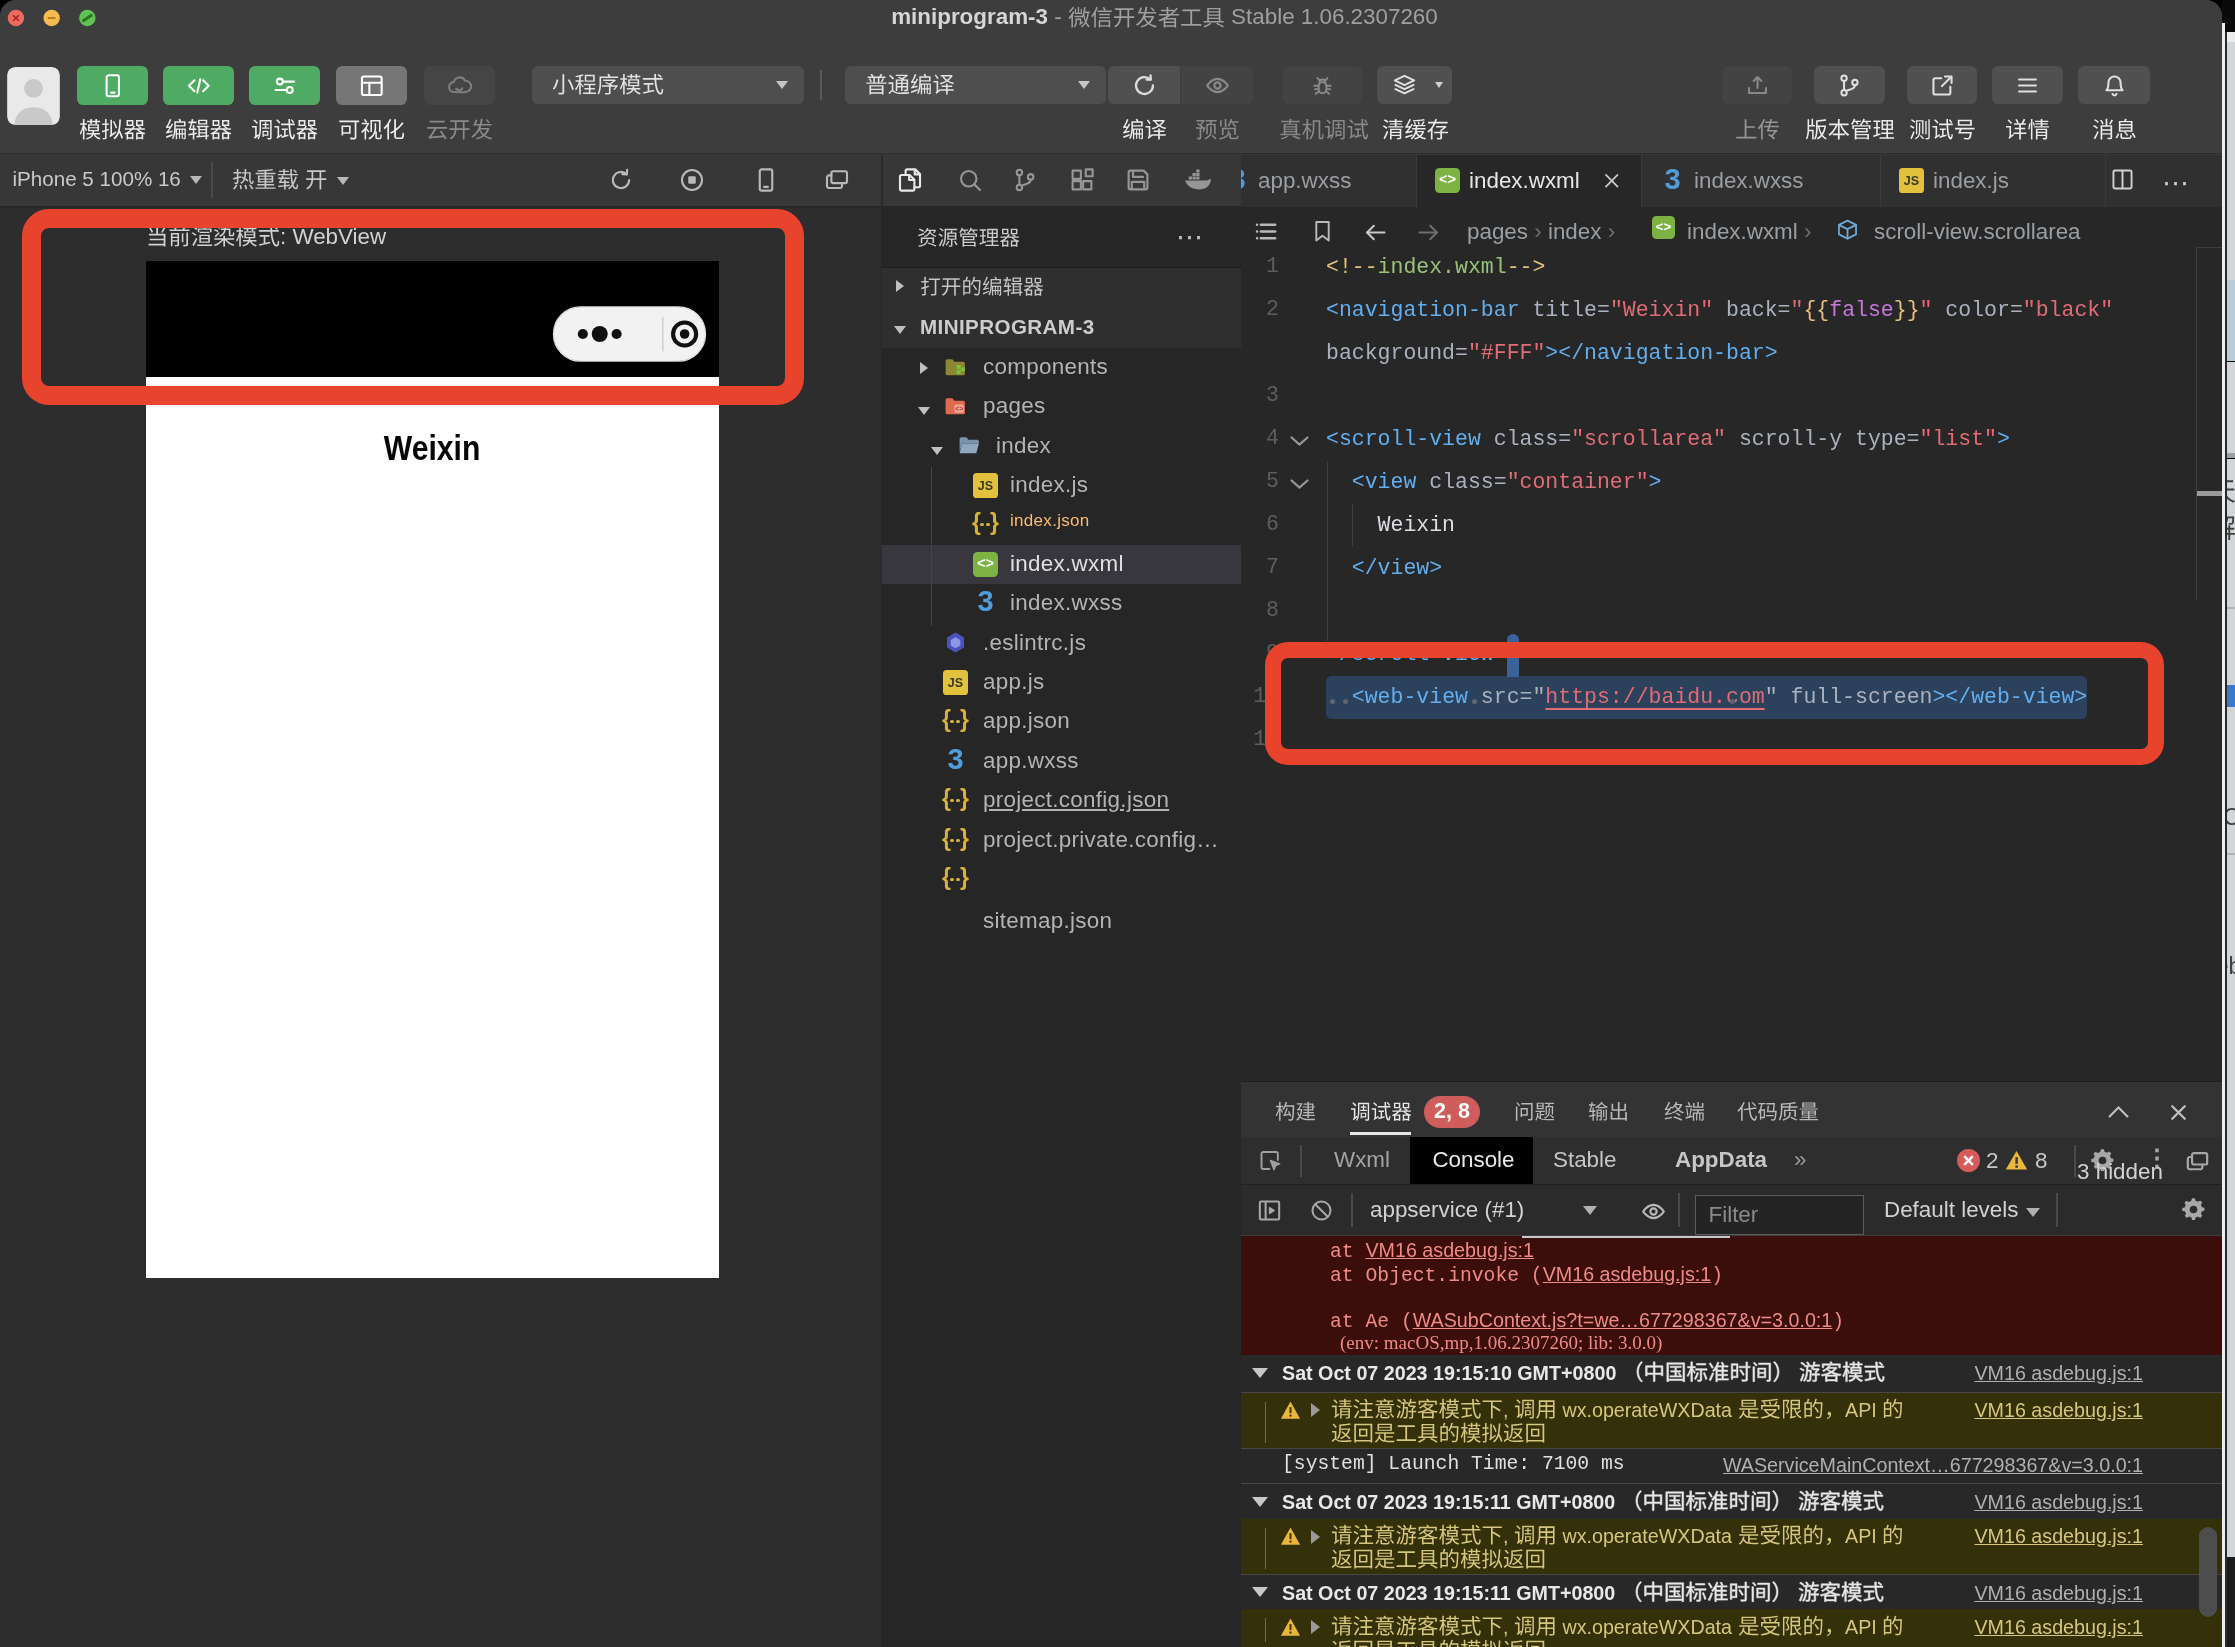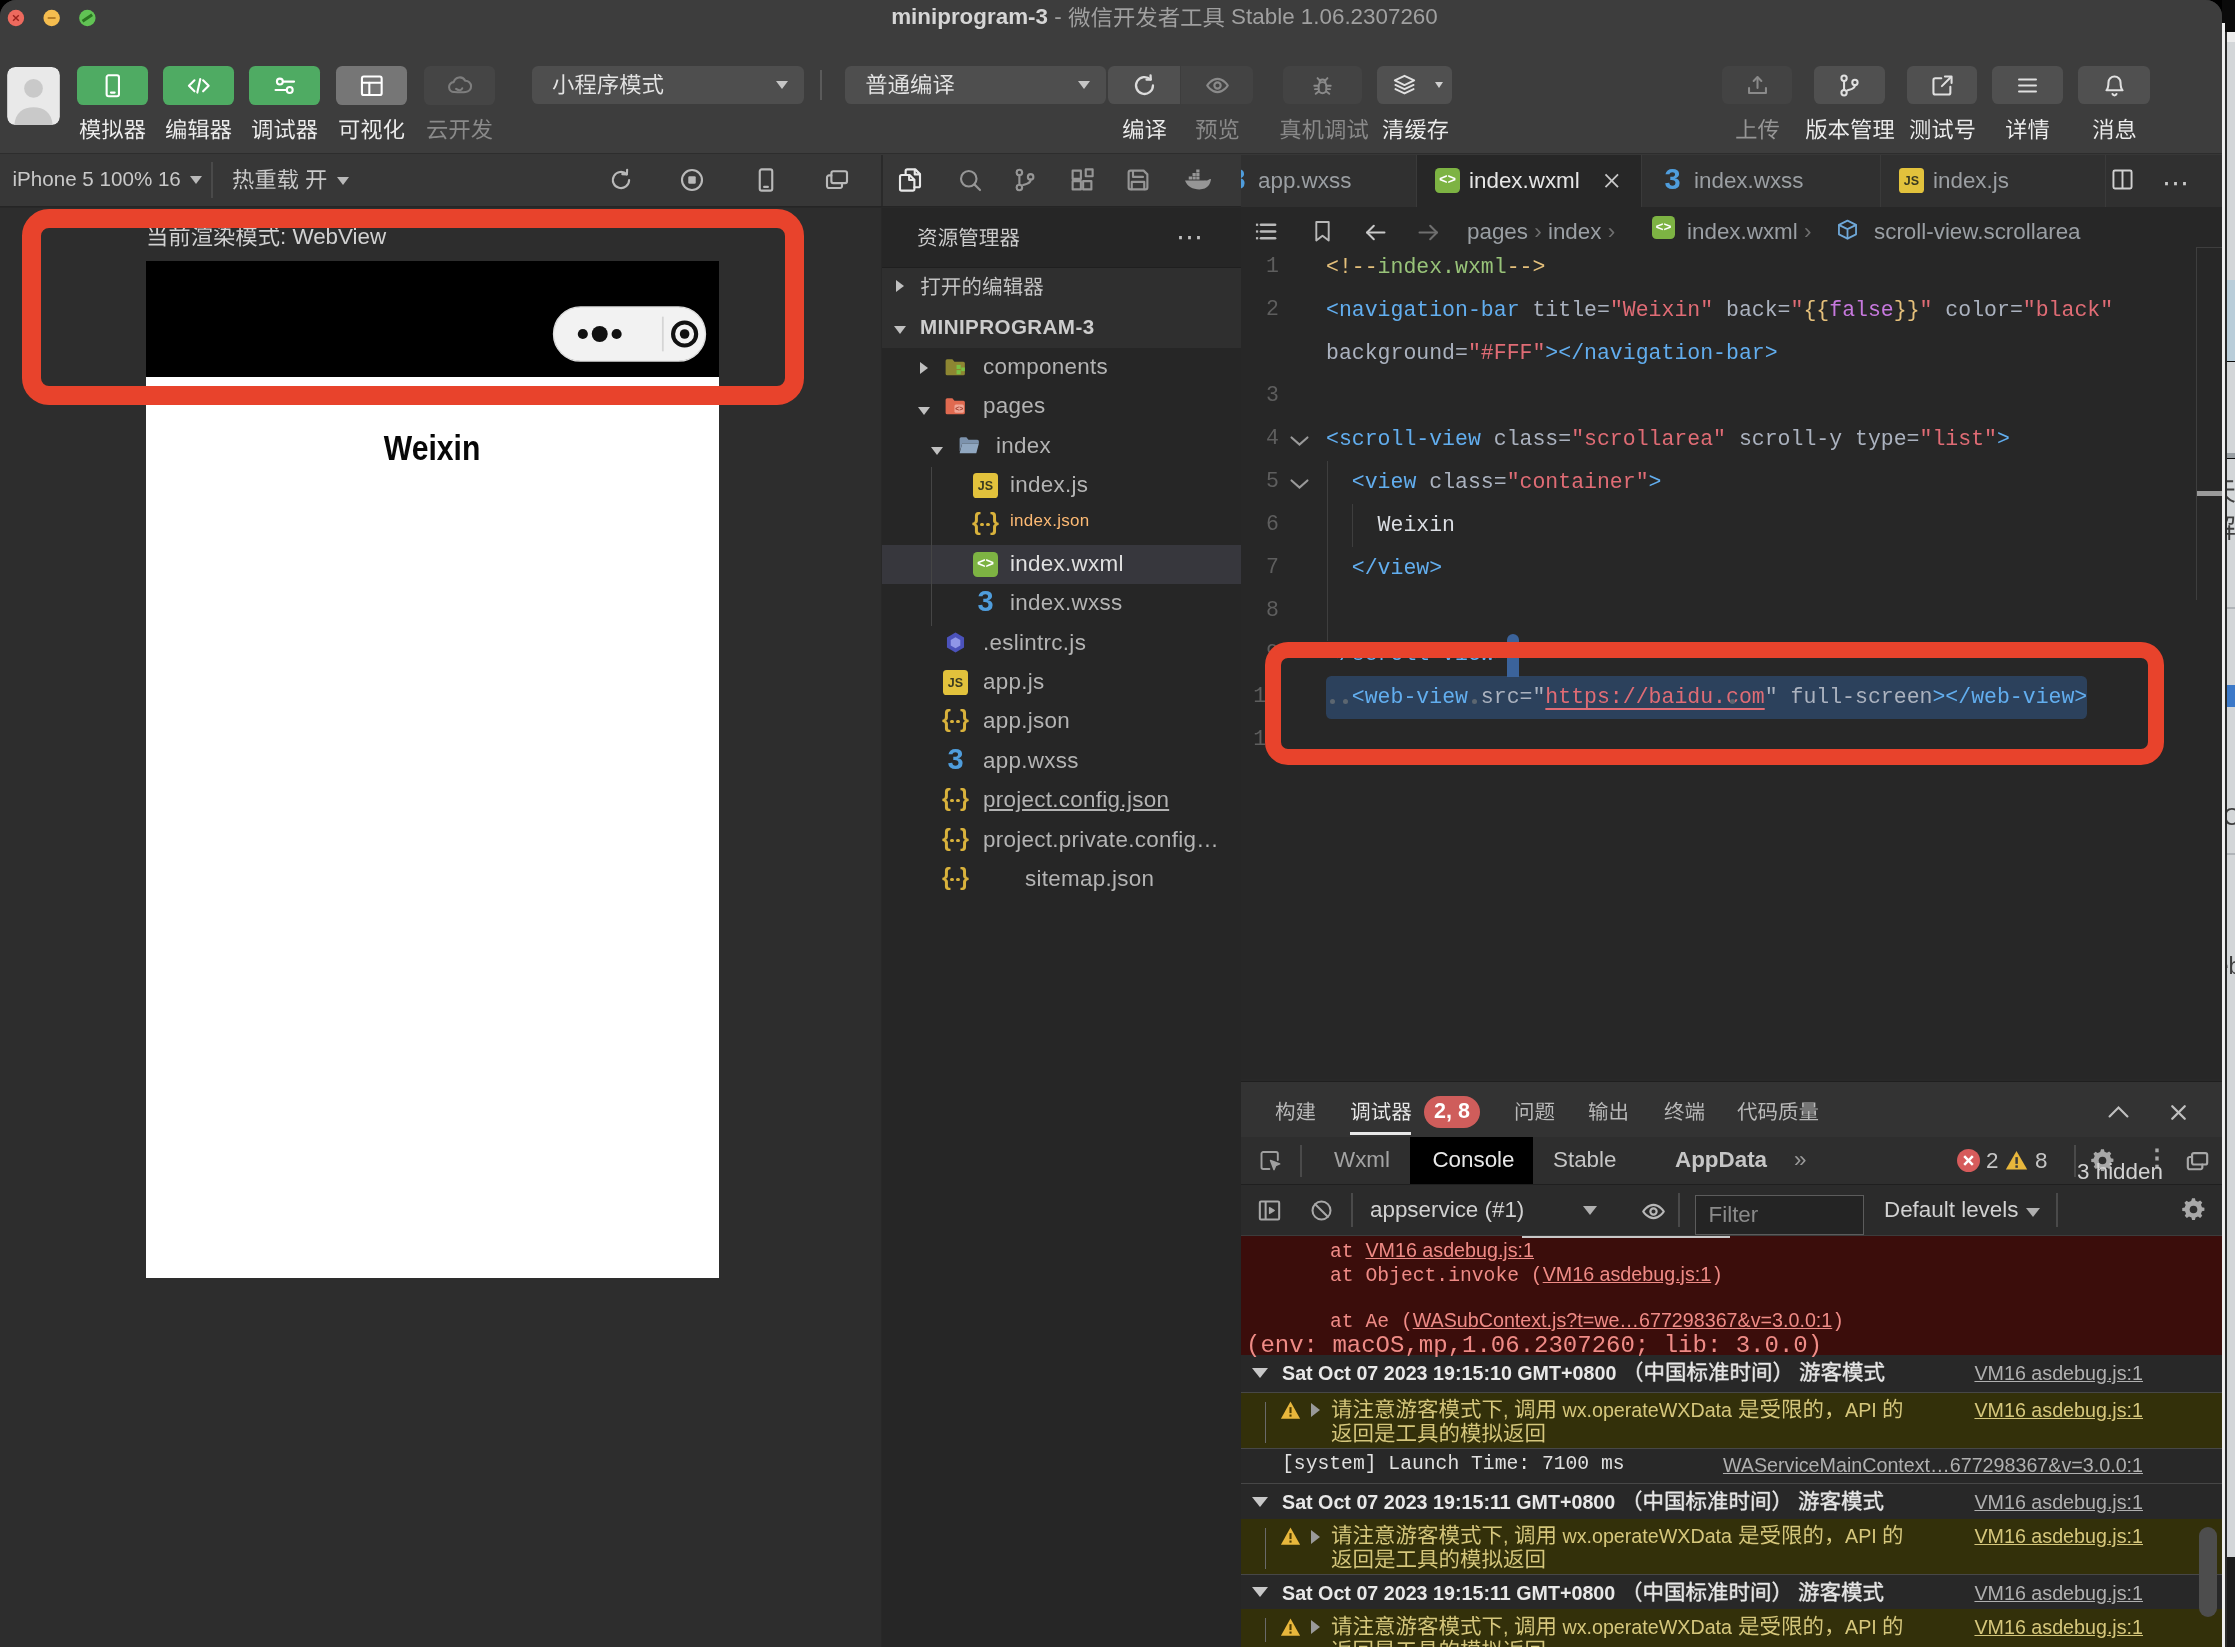--- a/index.html
+++ b/index.html
@@ -471,21 +471,21 @@
     </div>
     <div style="left:983px;top:827px;font-size:22.4px;letter-spacing:0.3px;color:#b4b4b4;white-space:nowrap;">project.private.config…</div>
     <div style="left:0;top:0;width:0;height:0;">
       <div style="left:943px;top:867px;width:25px;height:25px;font-family:'Liberation Sans',sans-serif;">
         <span style="position:absolute;left:-0.9px;top:-2.7px;font-size:23px;color:#d9b23c;font-weight:bold;">{</span>
         <span style="position:absolute;right:-0.9px;top:-2.7px;font-size:23px;color:#d9b23c;font-weight:bold;">}</span>
         <span style="position:absolute;left:7.2px;top:10.7px;width:3.6px;height:3.6px;border-radius:1.8px;background:#d9b23c;"></span>
         <span style="position:absolute;left:13.4px;top:10.7px;width:3.6px;height:3.6px;border-radius:1.8px;background:#d9b23c;"></span>
       </div>
     </div>
-    <div style="left:983px;top:866px;font-size:22.4px;letter-spacing:0.3px;color:#b4b4b4;white-space:nowrap;margin-left:42px;">sitemap.json</div>
+    <div style="left:983px;top:908px;font-size:22.4px;letter-spacing:0.3px;color:#b4b4b4;white-space:nowrap;">sitemap.json</div>
     <div style="left:931px;top:467px;width:0.9px;height:159px;background:#454545;"></div>
     <div style="left:1241px;top:207px;width:981px;height:874px;background:#272727;"></div>
     <svg class="ic" style="left:1252px;top:218px" width="27" height="27" viewBox="0 0 24 24" fill="none" stroke="#b9b9b9" stroke-width="1.5" stroke-linecap="round" stroke-linejoin="round">
       <g fill="#b9b9b9" stroke="none">
         <rect x="3.5" y="5" width="2" height="2"></rect>
         <rect x="3.5" y="11" width="2" height="2"></rect>
         <rect x="3.5" y="17" width="2" height="2"></rect>
       </g>
       <line x1="8" y1="6" x2="20.5" y2="6" stroke-width="2.4"></line>
       <line x1="8" y1="12" x2="20.5" y2="12" stroke-width="2.4"></line>
@@ -658,21 +658,21 @@
       <g fill="#a8a8a8" stroke="none">
         <path d="M10.7 2h2.6l.5 2.2a8 8 0 0 1 2.2.9l1.9-1.2 1.9 1.9-1.2 1.9a8 8 0 0 1 .9 2.2l2.2.5v2.6l-2.2.5a8 8 0 0 1-.9 2.2l1.2 1.9-1.9 1.9-1.9-1.2a8 8 0 0 1-2.2.9l-.5 2.2h-2.6l-.5-2.2a8 8 0 0 1-2.2-.9l-1.9 1.2-1.9-1.9 1.2-1.9a8 8 0 0 1-.9-2.2L2 13.3v-2.6l2.2-.5a8 8 0 0 1 .9-2.2L3.9 6.1 5.8 4.2l1.9 1.2a8 8 0 0 1 2.2-.9z"></path>
         <circle cx="12" cy="12" r="3.4" fill="#2e2e2e"></circle>
       </g>
     </svg>
     <div style="left:1241px;top:1236px;width:981px;height:119px;background:#3b0d0b;"></div>
     <div style="left:1522px;top:1236px;width:208px;height:1.8px;background:#c8c8c8;"></div>
     <div style="left:1330px;top:1239px;font-size:19.7px;color:#ef8b86;font-family:'Liberation Mono',monospace;white-space:pre;">at&nbsp;<u>VM16&nbsp;asdebug.js:1</u></div>
     <div style="left:1330px;top:1263px;font-size:19.7px;color:#ef8b86;font-family:'Liberation Mono',monospace;white-space:pre;">at&nbsp;Object.invoke&nbsp;(<u>VM16&nbsp;asdebug.js:1</u>)</div>
     <div style="left:1330px;top:1309px;font-size:19.7px;color:#ef8b86;font-family:'Liberation Mono',monospace;white-space:pre;">at&nbsp;Ae&nbsp;(<u>WASubContext.js?t=we…677298367&amp;v=3.0.0:1</u>)</div>
-    <div style="left:1246px;top:1332px;font-size:24px;color:#ef8b86;font-family:Liberation Mono, monospace;white-space:pre;">(env:&nbsp;macOS,mp,1.06.2307260;&nbsp;lib:&nbsp;3.0.0)</div>
+    <div style="left:1340px;top:1332px;font-size:19px;color:#ef8b86;font-family:Liberation Serif, serif;white-space:pre;">(env:&nbsp;macOS,mp,1.06.2307260;&nbsp;lib:&nbsp;3.0.0)</div>
     <div style="left:1241px;top:1355px;width:981px;height:38px;border-bottom:0.9px solid #474747;"></div>
     <div style="left:1252px;top:1368px;width:0;height:0;border-left:8px solid transparent;border-right:8px solid transparent;border-top:10.7px solid #c8c8c8;"></div>
     <div style="left:1282px;top:1361px;font-size:19.7px;color:#e8e8e8;font-family:'Liberation Mono',monospace;white-space:nowrap;"><b>Sat&nbsp;Oct&nbsp;07&nbsp;2023&nbsp;19:15:10&nbsp;GMT+0800&nbsp;</b><svg class="k" style="width:172px;height:21.5px;vertical-align:-2.8px;color:#e8e8e8;" viewBox="0 0 8000 1000">
         <g stroke="currentColor" stroke-width="26">
           <use href="#uff08"></use>
           <use href="#u4e2d" x="1000"></use>
           <use href="#u56fd" x="2000"></use>
           <use href="#u6807" x="3000"></use>
           <use href="#u51c6" x="4000"></use>
           <use href="#u65f6" x="5000"></use>

